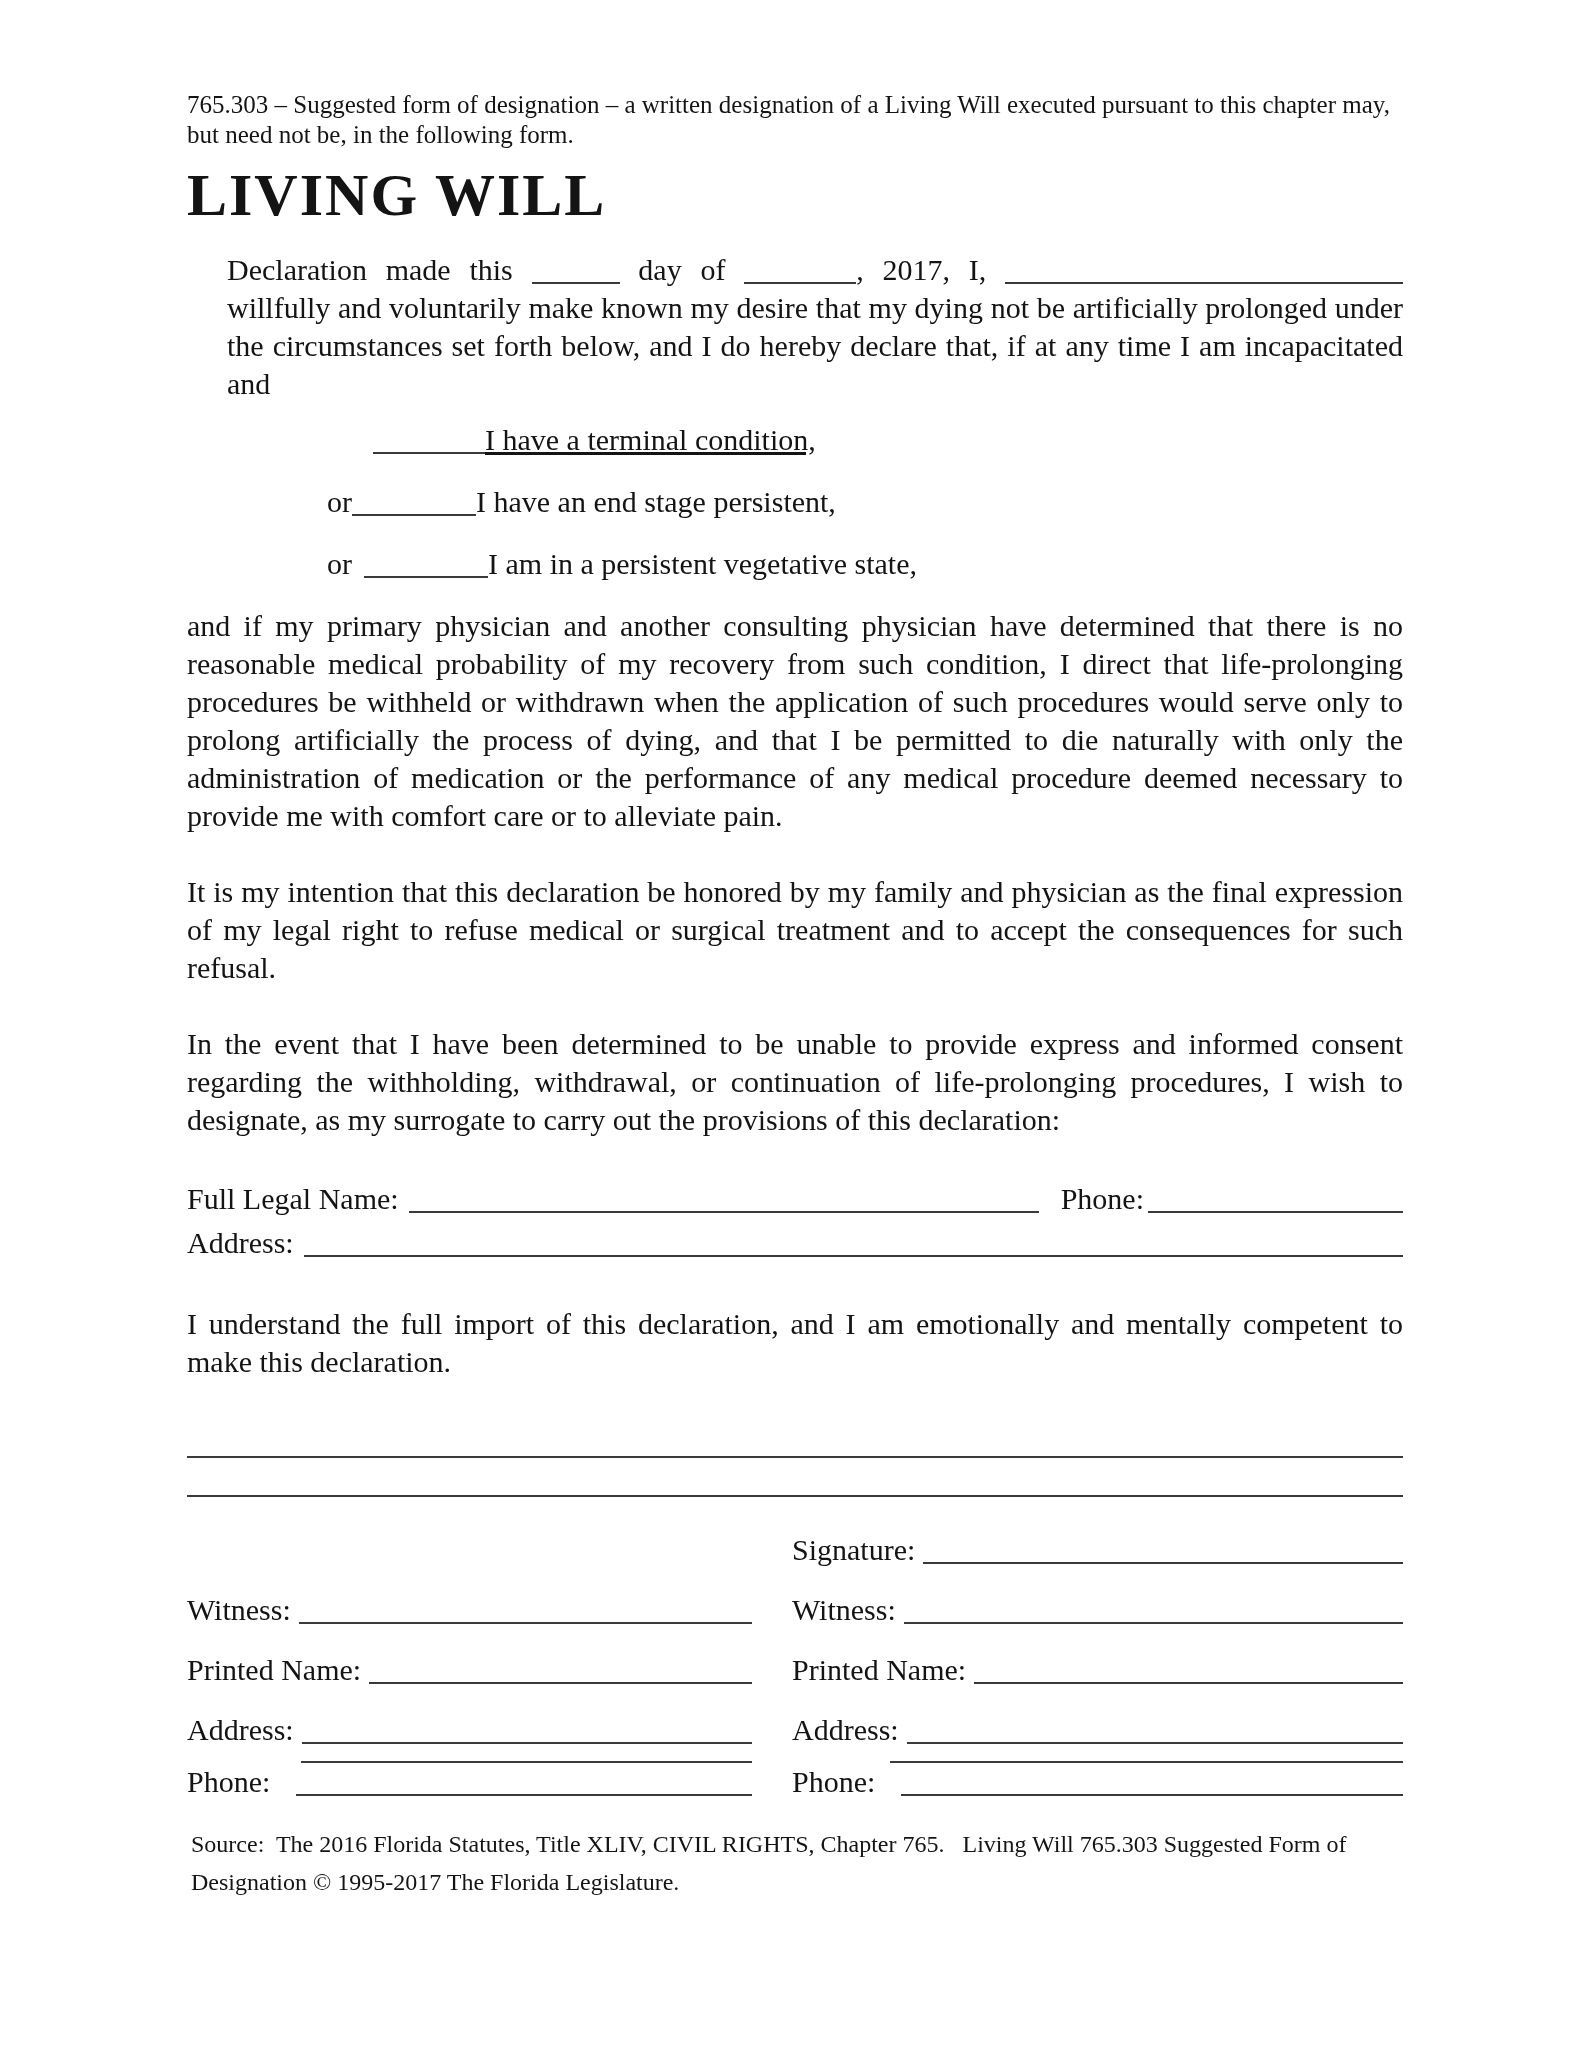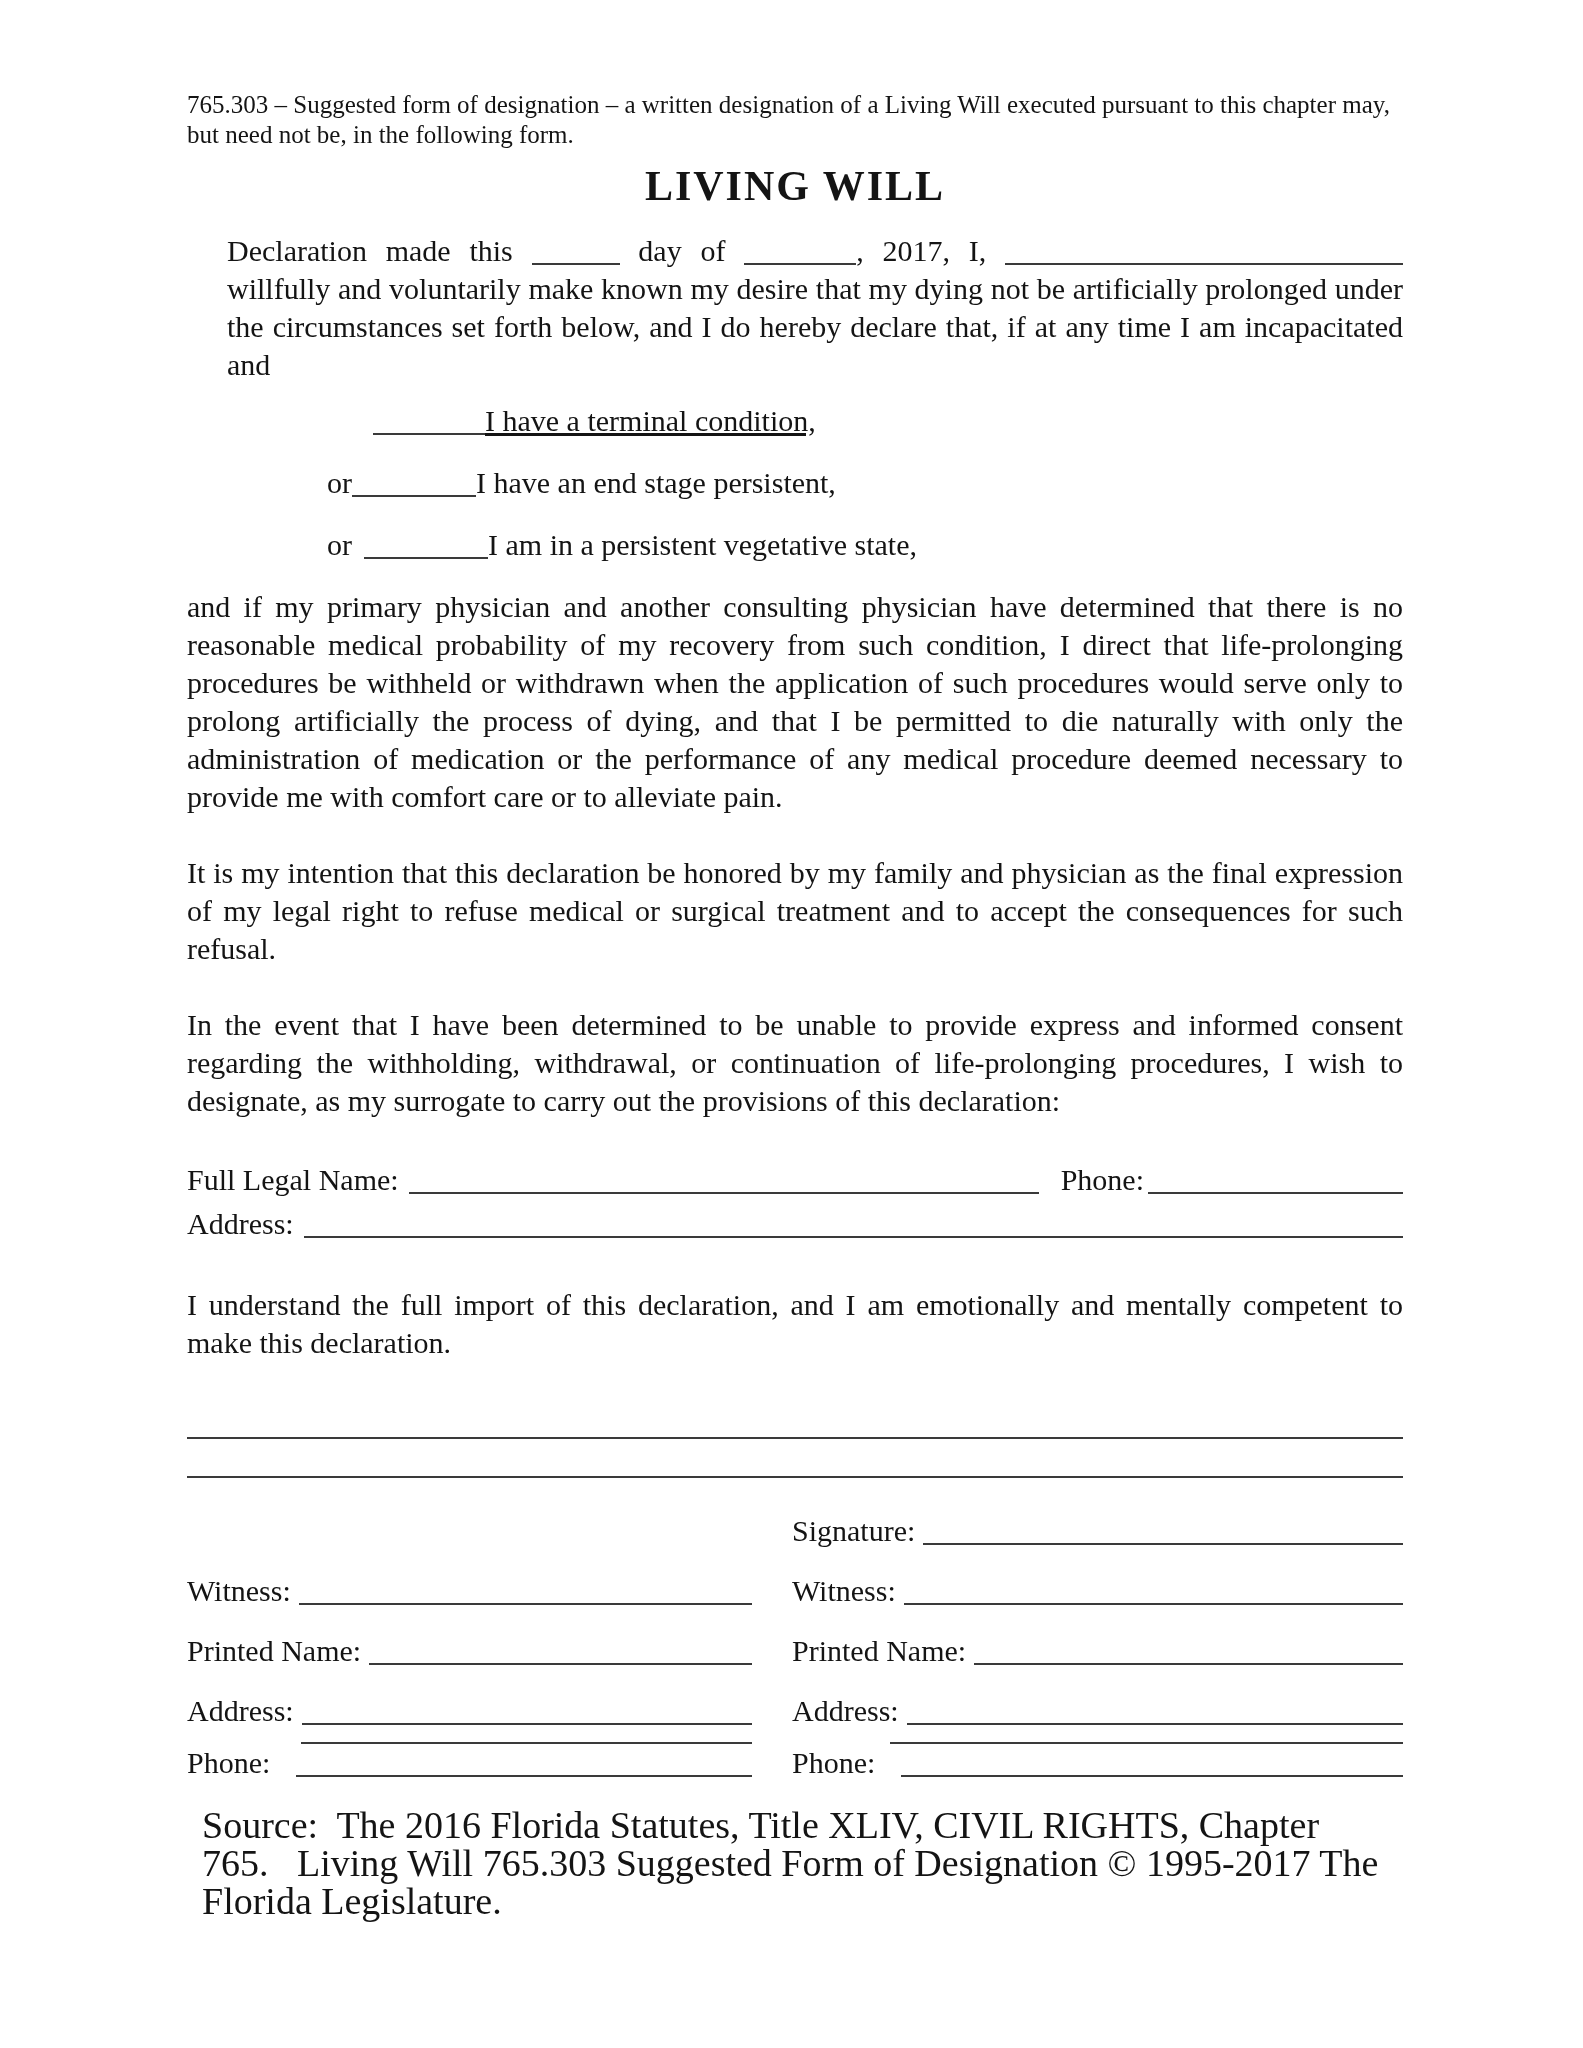--- a/index.html
+++ b/index.html
@@ -10,22 +10,22 @@
     height: 2048px;
     margin: 0 auto;
     background: #ffffff;
     font-family: "Liberation Serif", "DejaVu Serif", serif;
     color: #141414;
     padding: 90px 180px 0 187px;
     overflow: hidden;
   }
   .intro { font-size: 25px; line-height: 30px; margin: 0; }
   .title {
-    font-size: 42px; line-height: 1.05; font-weight: 700;
-    text-align: center; margin: 14px 0 24px; letter-spacing: 2px;
+    font-size: 60px; line-height: 1.05; font-weight: 700;
+    margin: 14px 0 24px; letter-spacing: 2px;
   }
   .para { font-size: 30px; line-height: 38px; text-align: justify; margin: 0 0 38px; }
   .decl { margin-bottom: 18px; margin-left: 40px; }
 
   .blank {
     display: inline-block;
     height: 2px;
     border-bottom: 2px solid #3a3a3a;
     vertical-align: baseline;
     position: relative;
@@ -62,21 +62,21 @@
   .sig-row .blank.grow { flex: 1; margin-left: 8px; }
   .addr-row { margin-bottom: 14px; }
   .cont-row { margin-bottom: 2px; }
   .cont-row .blank { top: 0; }
   .indent-l { margin-left: 114px !important; }
   .indent-r { margin-left: 98px !important; }
   .phone-row { margin-bottom: 0; }
   .phone-row .blank.grow { margin-left: 26px; }
 
   .footer-note { text-align: center; font-size: 28px; margin: 52px 0 0; }
-  .source { font-size: 38px; line-height: 38px; margin: 26px 15px 0; white-space: pre-wrap; }
+  .source { font-size: 24px; line-height: 38px; margin: 26px 4px 0; white-space: pre-wrap; }
 </style>
 </head>
 <body>
 
 <div class="page">
 
   <p class="intro">765.303 – Suggested form of designation – a written designation of a Living Will executed pursuant to this chapter may, but need not be, in the following form.</p>
 
   <h1 class="title">LIVING WILL</h1>
 

